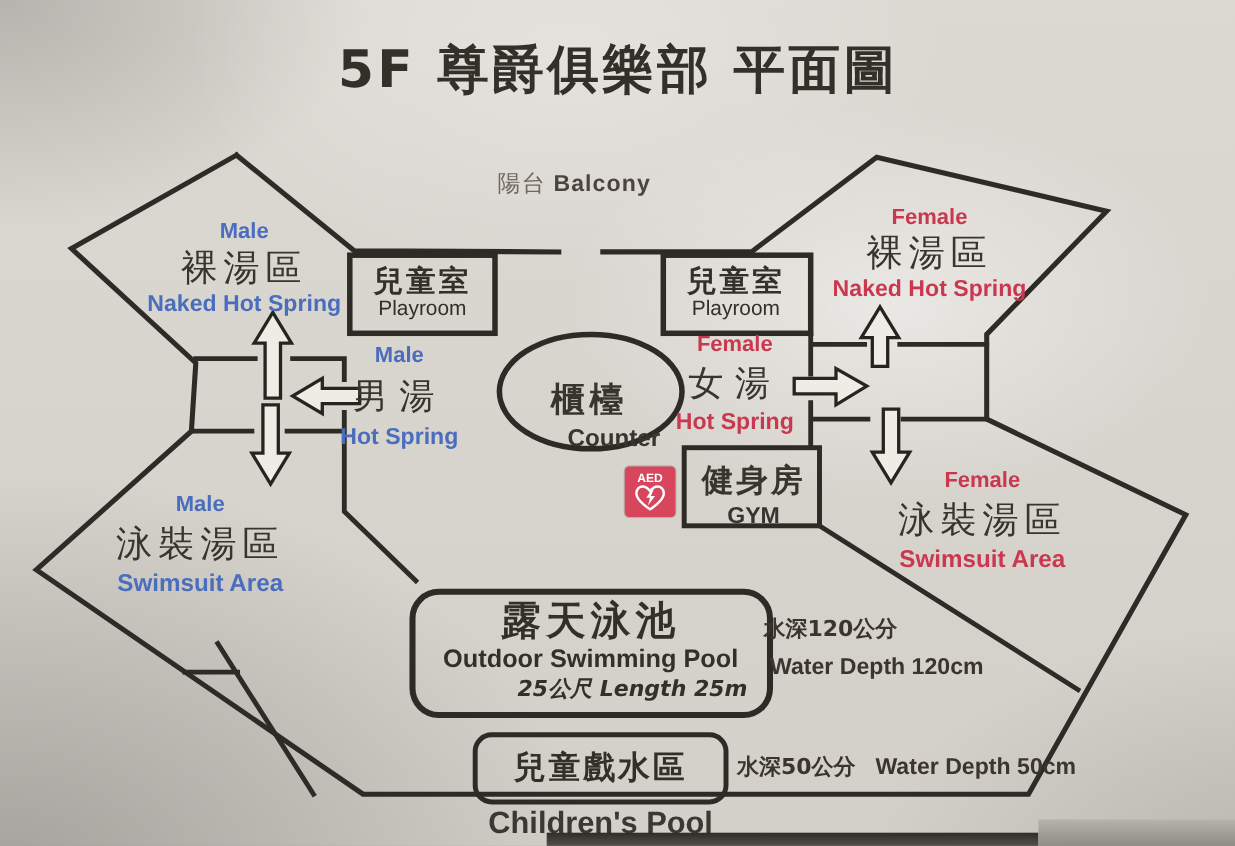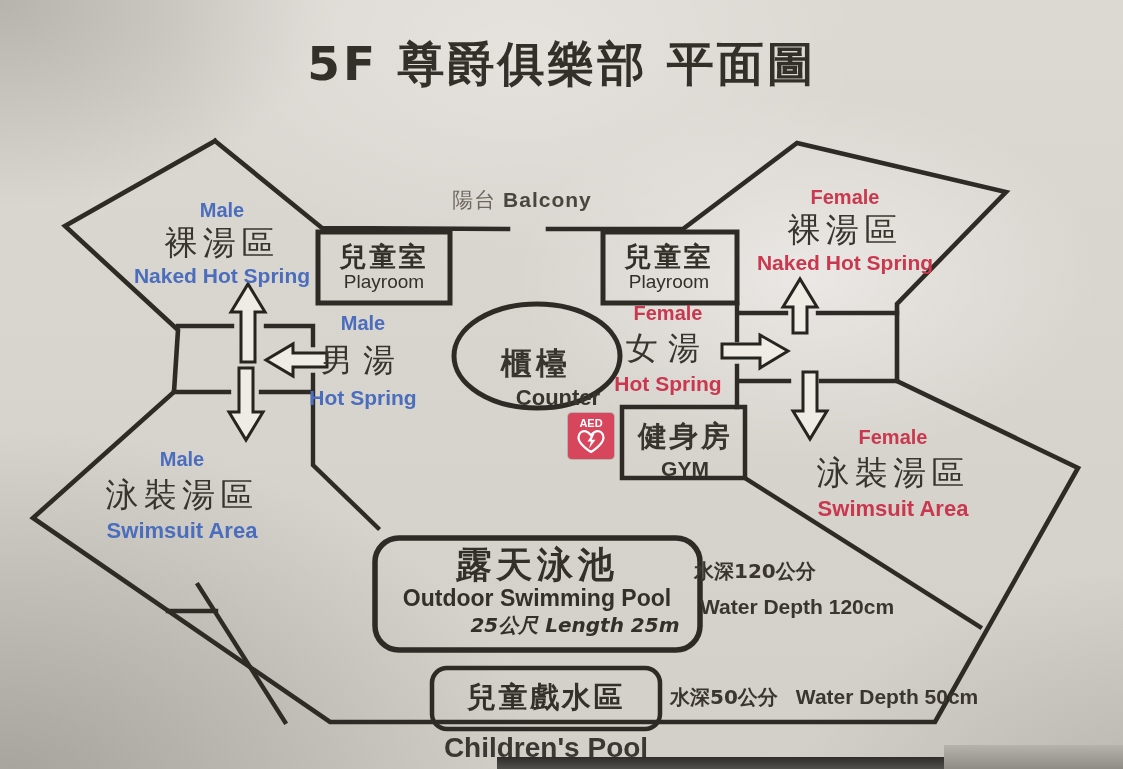--- a/index.html
+++ b/index.html
@@ -86,21 +86,21 @@
       <path d="M327,353 L293,353 L293,344 L266,360 L293,376 L293,367 L327,367 Z"></path>
       <path d="M239,368 L239,412 L229,412 L246,440 L263,412 L253,412 L253,368 Z"></path>
       <path d="M793,333 L793,307 L783,307 L800,279 L817,307 L807,307 L807,333 Z"></path>
       <path d="M722,344 L760,344 L760,335 L788,351 L760,368 L760,358 L722,358 Z"></path>
       <path d="M803,372 L803,411 L793,411 L810,439 L827,411 L817,411 L817,372 Z"></path>
     </g>
   </svg>
 
   <div class="abs ctr title zh" style="left:562px;top:64px;">5F 尊爵俱樂部 平面圖</div>
 
-  <div class="abs ctr balcony-row" style="left:522px;top:200px;">
+  <div class="abs ctr balcony-row" style="left:522px;top:167px;">
     <span class="zh">陽台</span>
     <span class="en">Balcony</span>
   </div>
 
   <div class="abs ctr" style="left:222px;top:244px;">
     <div class="g-label male">Male</div>
     <div class="zh zh-lg">裸湯區</div>
     <div class="en-label male">Naked Hot Spring</div>
   </div>
 
@@ -130,21 +130,21 @@
     <div class="zh room-zh">兒童室</div>
     <div class="room-en">Playroom</div>
   </div>
 
   <div class="abs ctr" style="left:845px;top:231px;">
     <div class="g-label female">Female</div>
     <div class="zh zh-lg">裸湯區</div>
     <div class="en-label female">Naked Hot Spring</div>
   </div>
 
-  <div class="abs aed" style="left:568px;top:413px;">
+  <div class="abs aed" style="left:568px;top:424px;">
     <svg width="46" height="46" viewBox="0 0 46 46">
       <text x="23" y="14" text-anchor="middle" font-size="11" font-weight="bold" fill="#ffffff" font-family="Liberation Sans, sans-serif">AED</text>
       <path d="M 23,39 C 23,39 10.5,31.5 10.5,24.5 C 10.5,20.3 13.6,18.2 16.3,18.2
                C 18.9,18.2 20.9,19.8 23,22.4 C 25.1,19.8 27.1,18.2 29.7,18.2
                C 32.4,18.2 35.5,20.3 35.5,24.5 C 35.5,31.5 23,39 23,39 Z" fill="none" stroke="#ffffff" stroke-width="2.2"></path>
       <polygon points="24.5,21 19.5,28.5 23,28.5 21,35.5 27.5,26.8 23.7,26.8 26.3,21" fill="#ffffff"></polygon>
     </svg>
   </div>
 
   <div class="abs ctr" style="left:685px;top:449px;">

